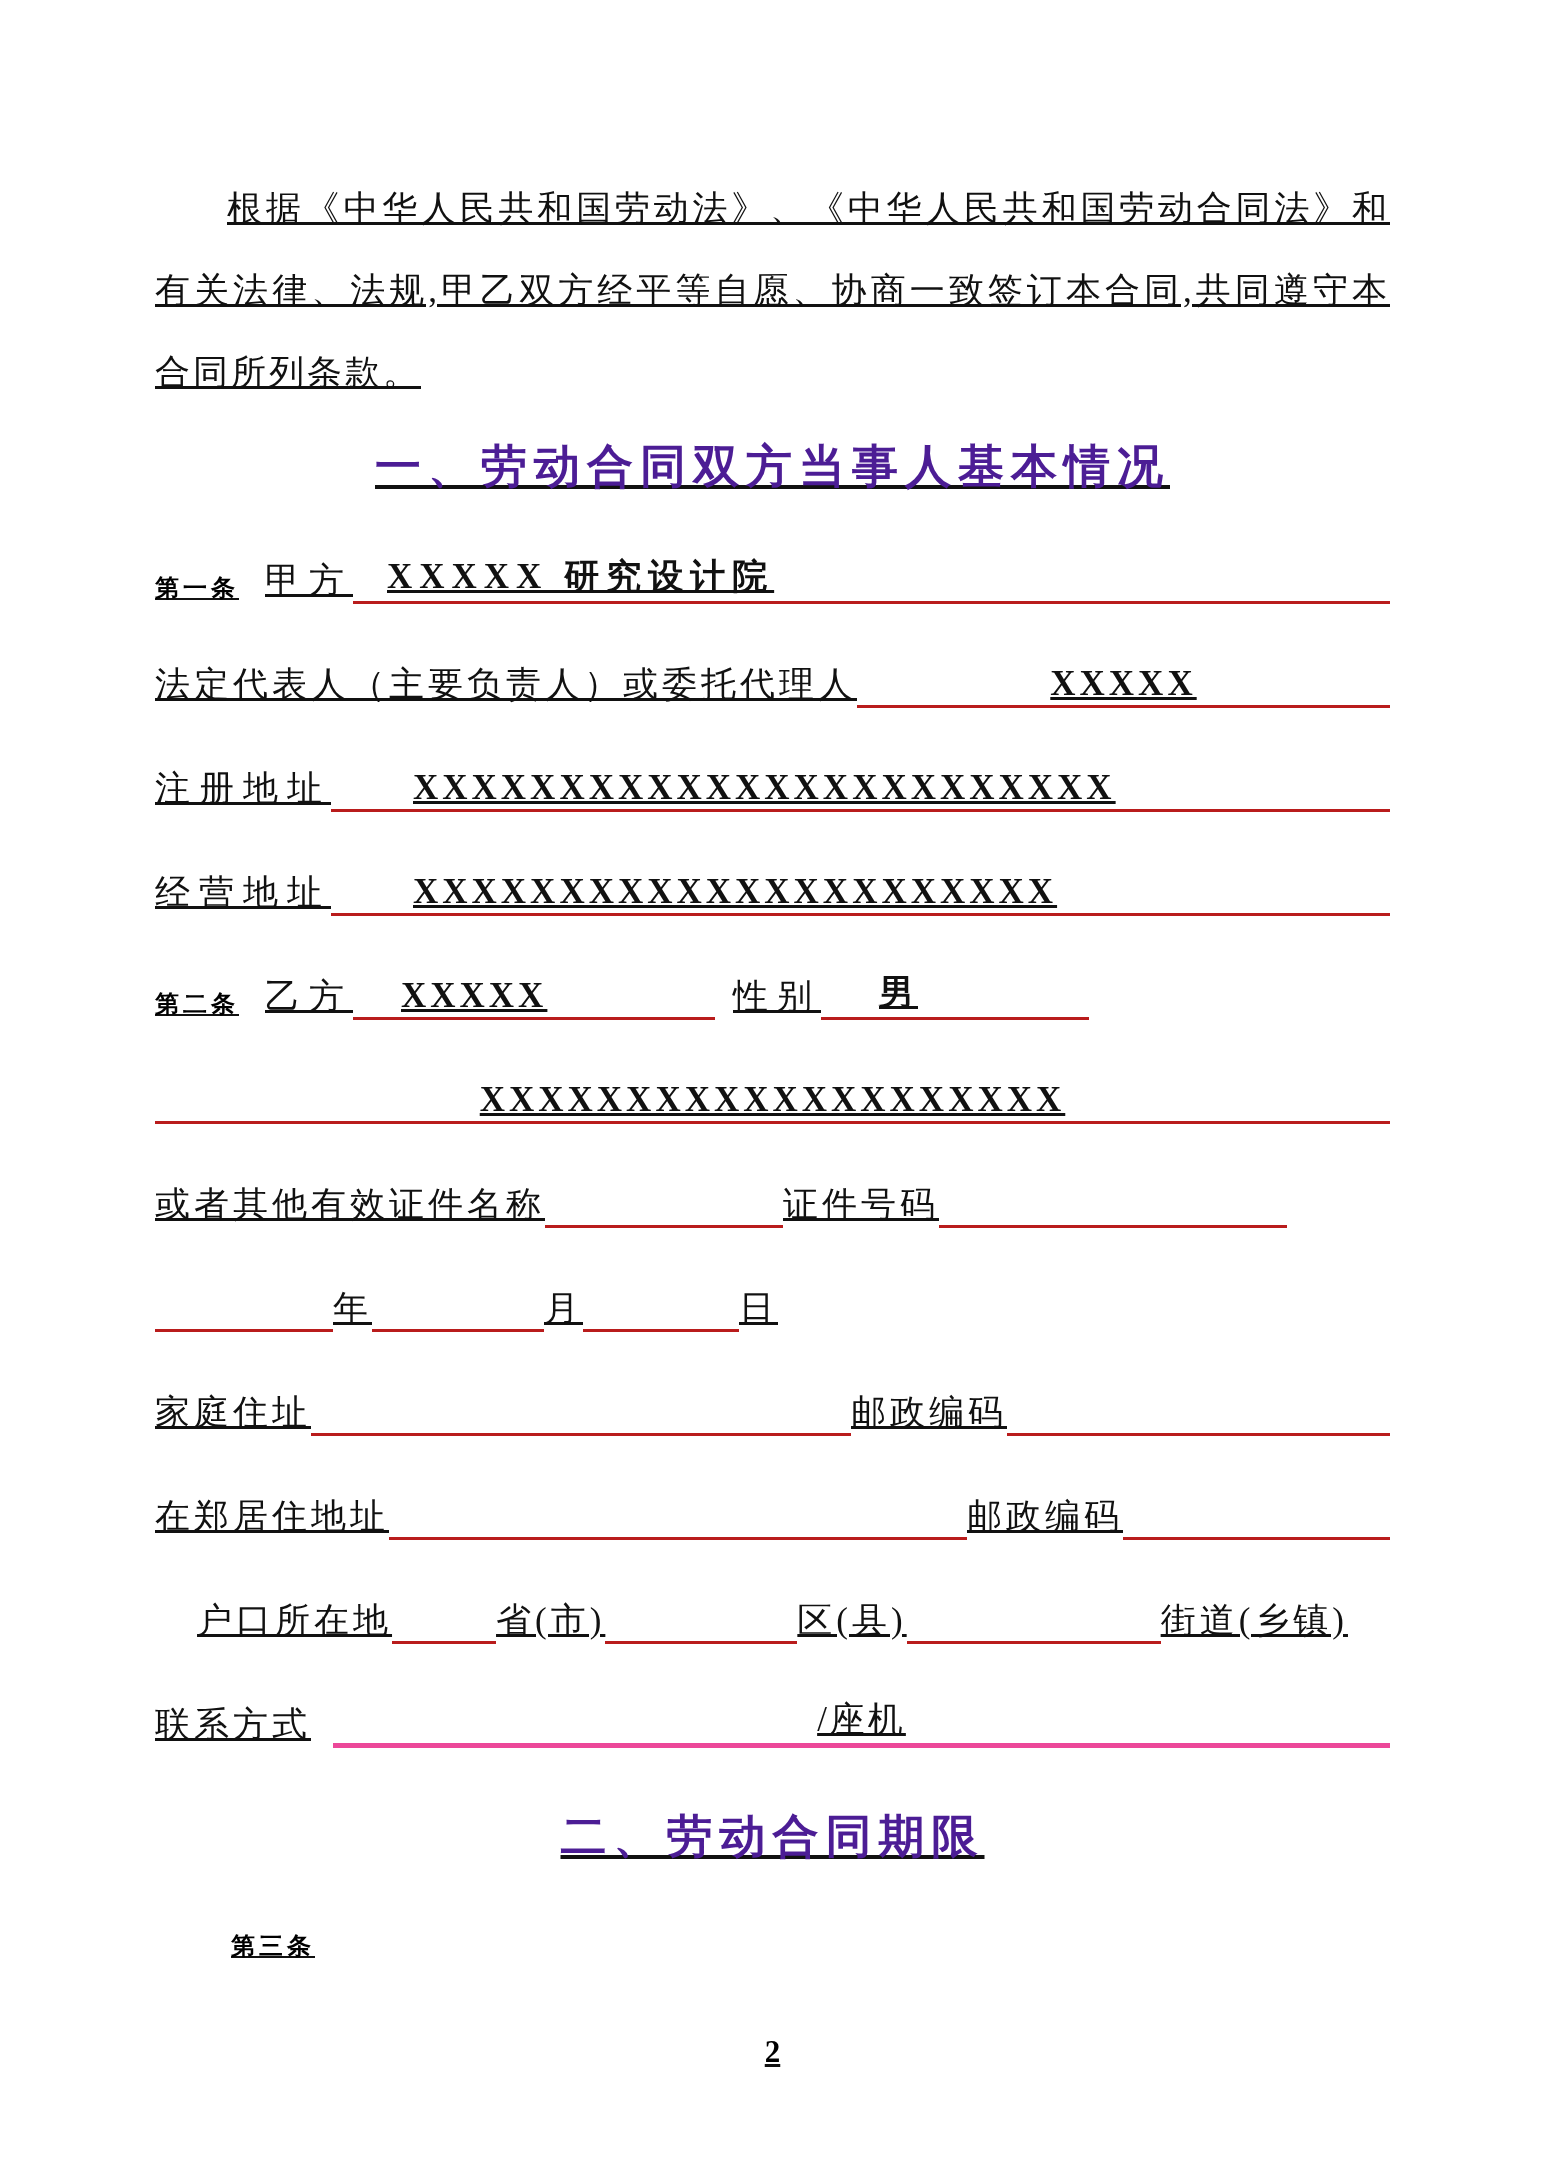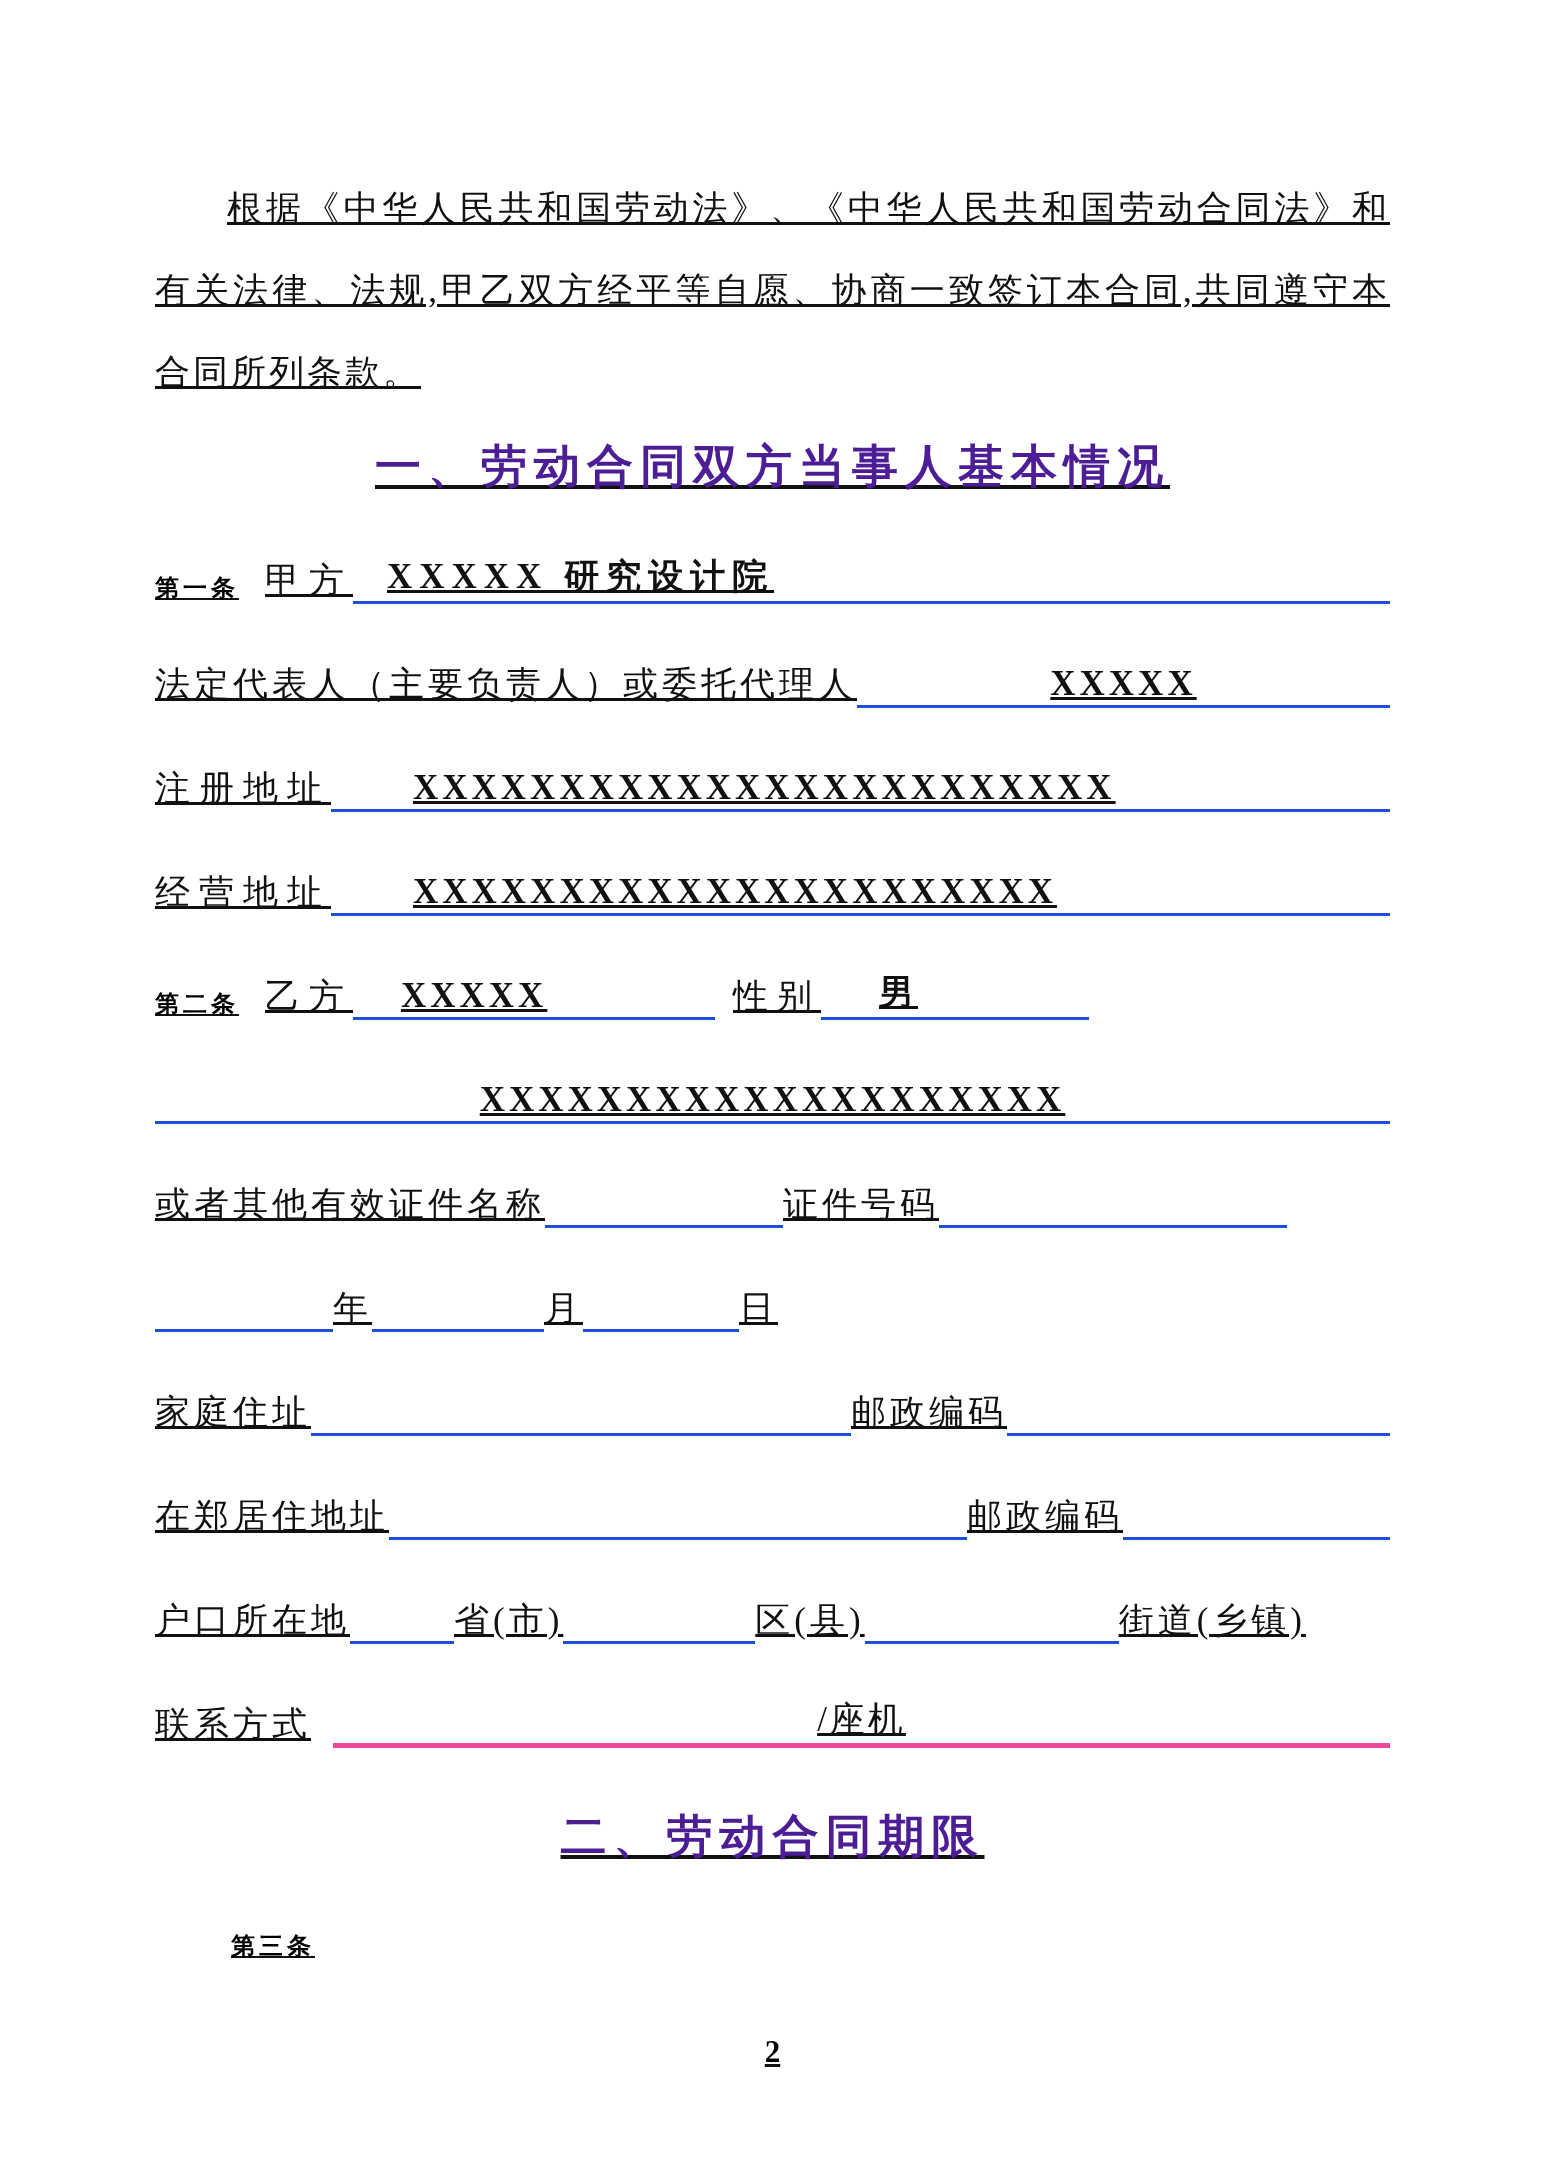--- a/index.html
+++ b/index.html
@@ -44,42 +44,42 @@
   .lbl-wide { letter-spacing: 9px; }
   .clause {
     font-family: "Liberation Sans", "DejaVu Sans", sans-serif;
     font-weight: bold;
     font-size: 24px;
     letter-spacing: 4px;
     margin-right: 26px;
     color: #000;
   }
   .b {
-    border-bottom: 3px solid #1d4ed8;
+    border-bottom: 3px solid #b91c1c;
     display: flex;
     align-items: flex-end;
     height: 48px;
     box-sizing: border-box;
   }
   .b-flex { flex: 1 1 auto; }
   .b-center { justify-content: center; }
   .b-thick { border-bottom: 5px solid #ec4899; }
   .fill {
     font-weight: bold;
     letter-spacing: 4px;
     padding-bottom: 1px;
   }
   .fill-gap { letter-spacing: 7px; }
   .fill-normal { font-weight: normal; letter-spacing: 3px; }
   .padL30 { padding-left: 34px; }
   .padL45 { padding-left: 48px; }
   .padL55 { padding-left: 58px; }
   .padL80 { padding-left: 82px; }
   .gap-sm { margin-left: 18px; }
-  .row-hukou { margin-top: 24px; }
+  .row-hukou { margin-top: 24px; justify-content: center; }
   .row-contact { margin-top: 18px; }
   .clause3-row { margin-top: 62px; margin-bottom: 0; padding-left: 76px; }
   .clause3-text { letter-spacing: 4px; }
   .pagenum {
     margin-top: 72px;
     text-align: center;
     font-size: 31px;
     font-weight: bold;
     color: #000;
   }

